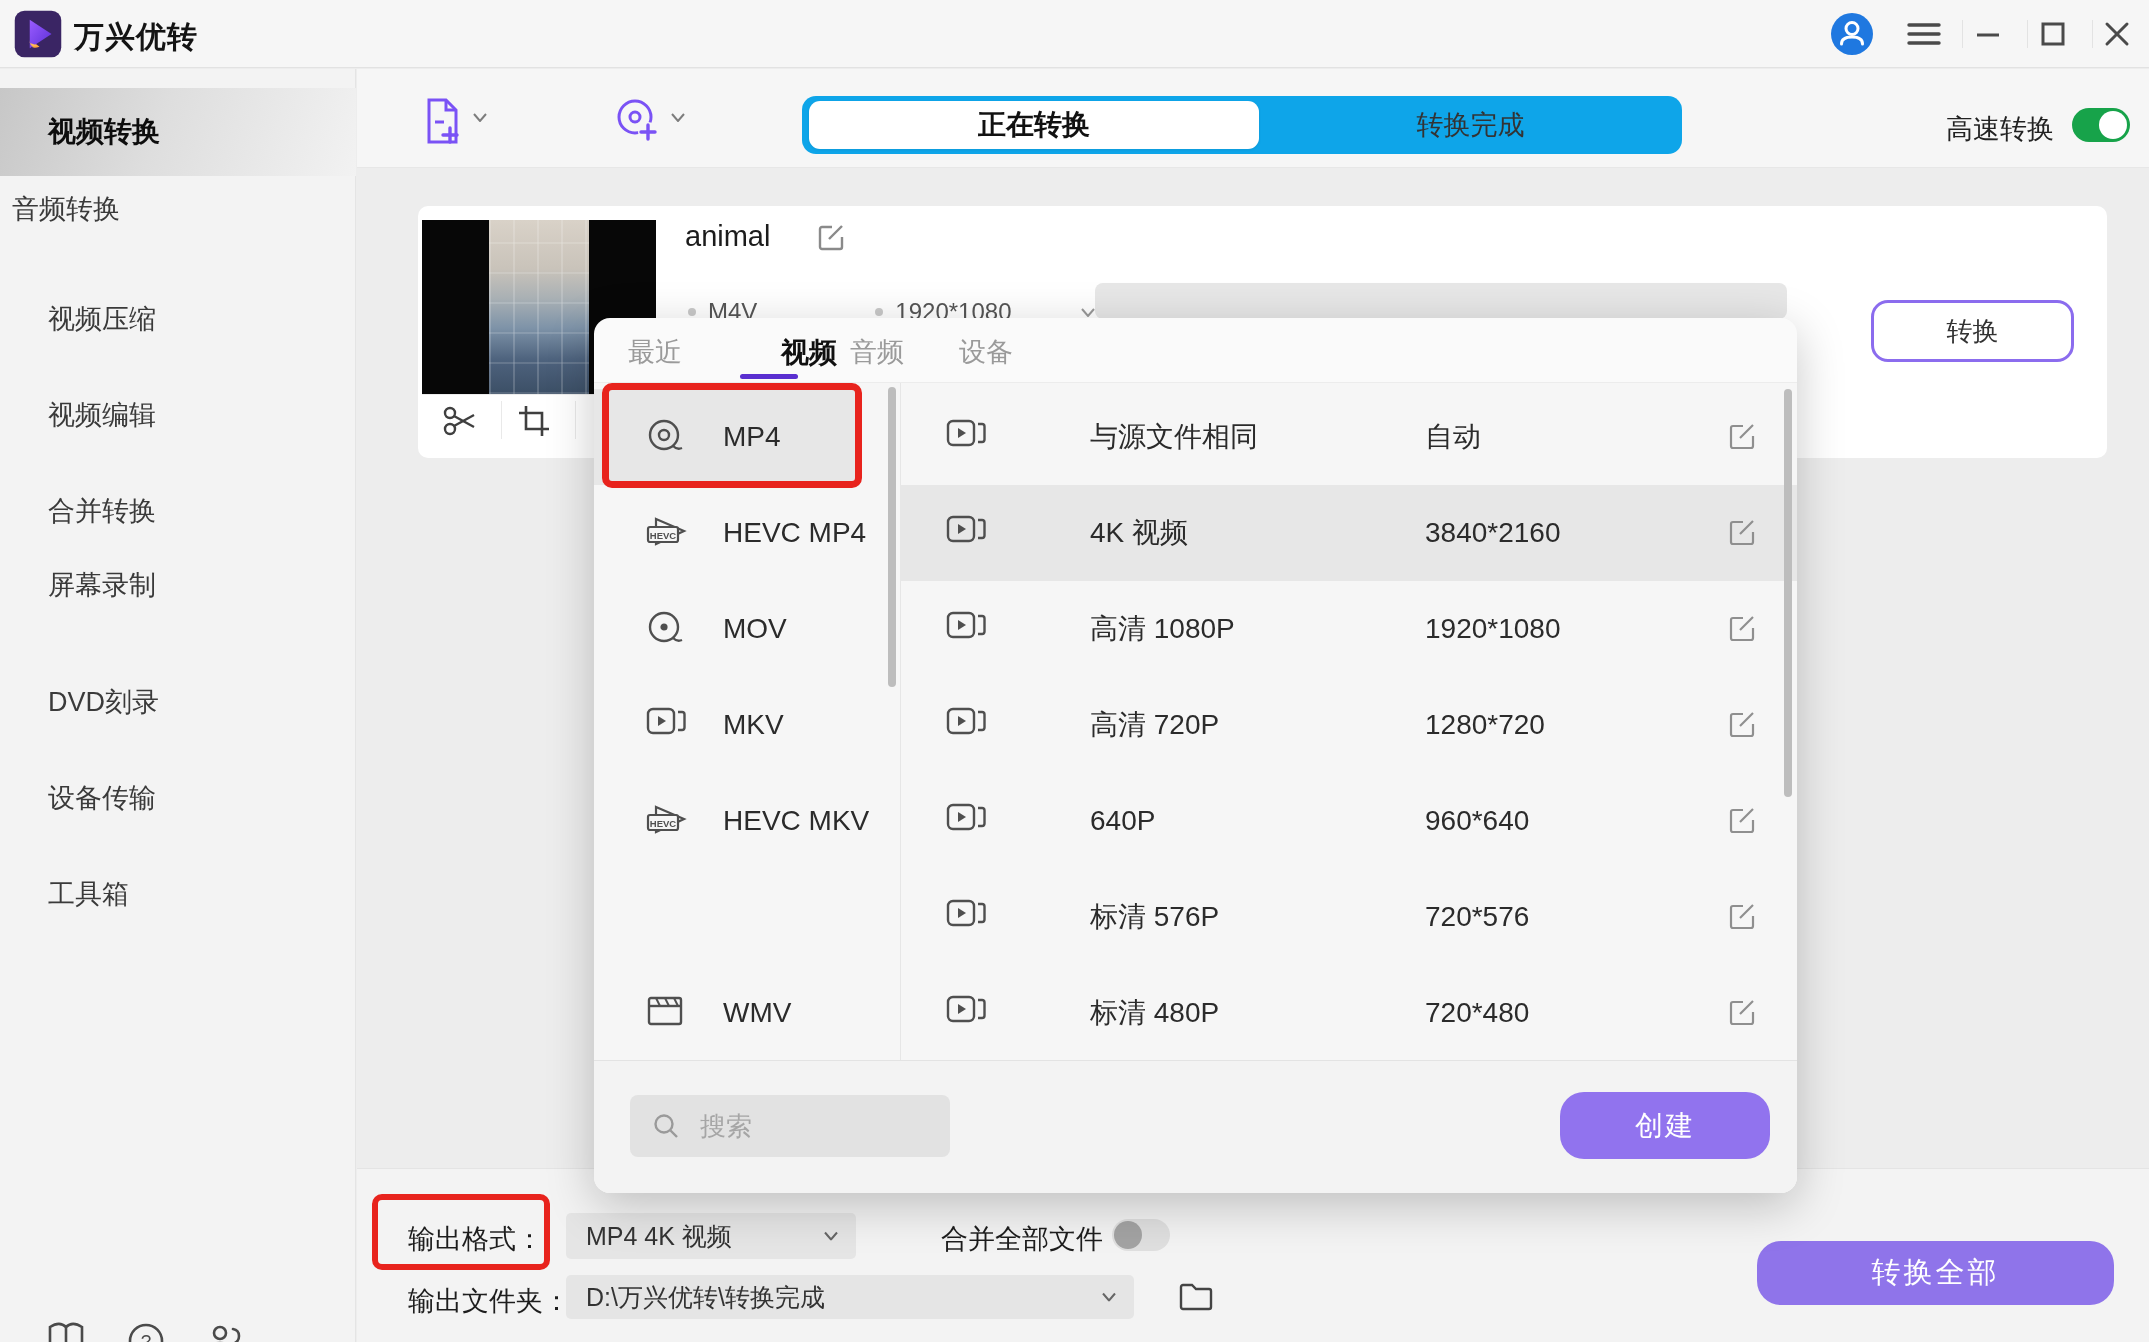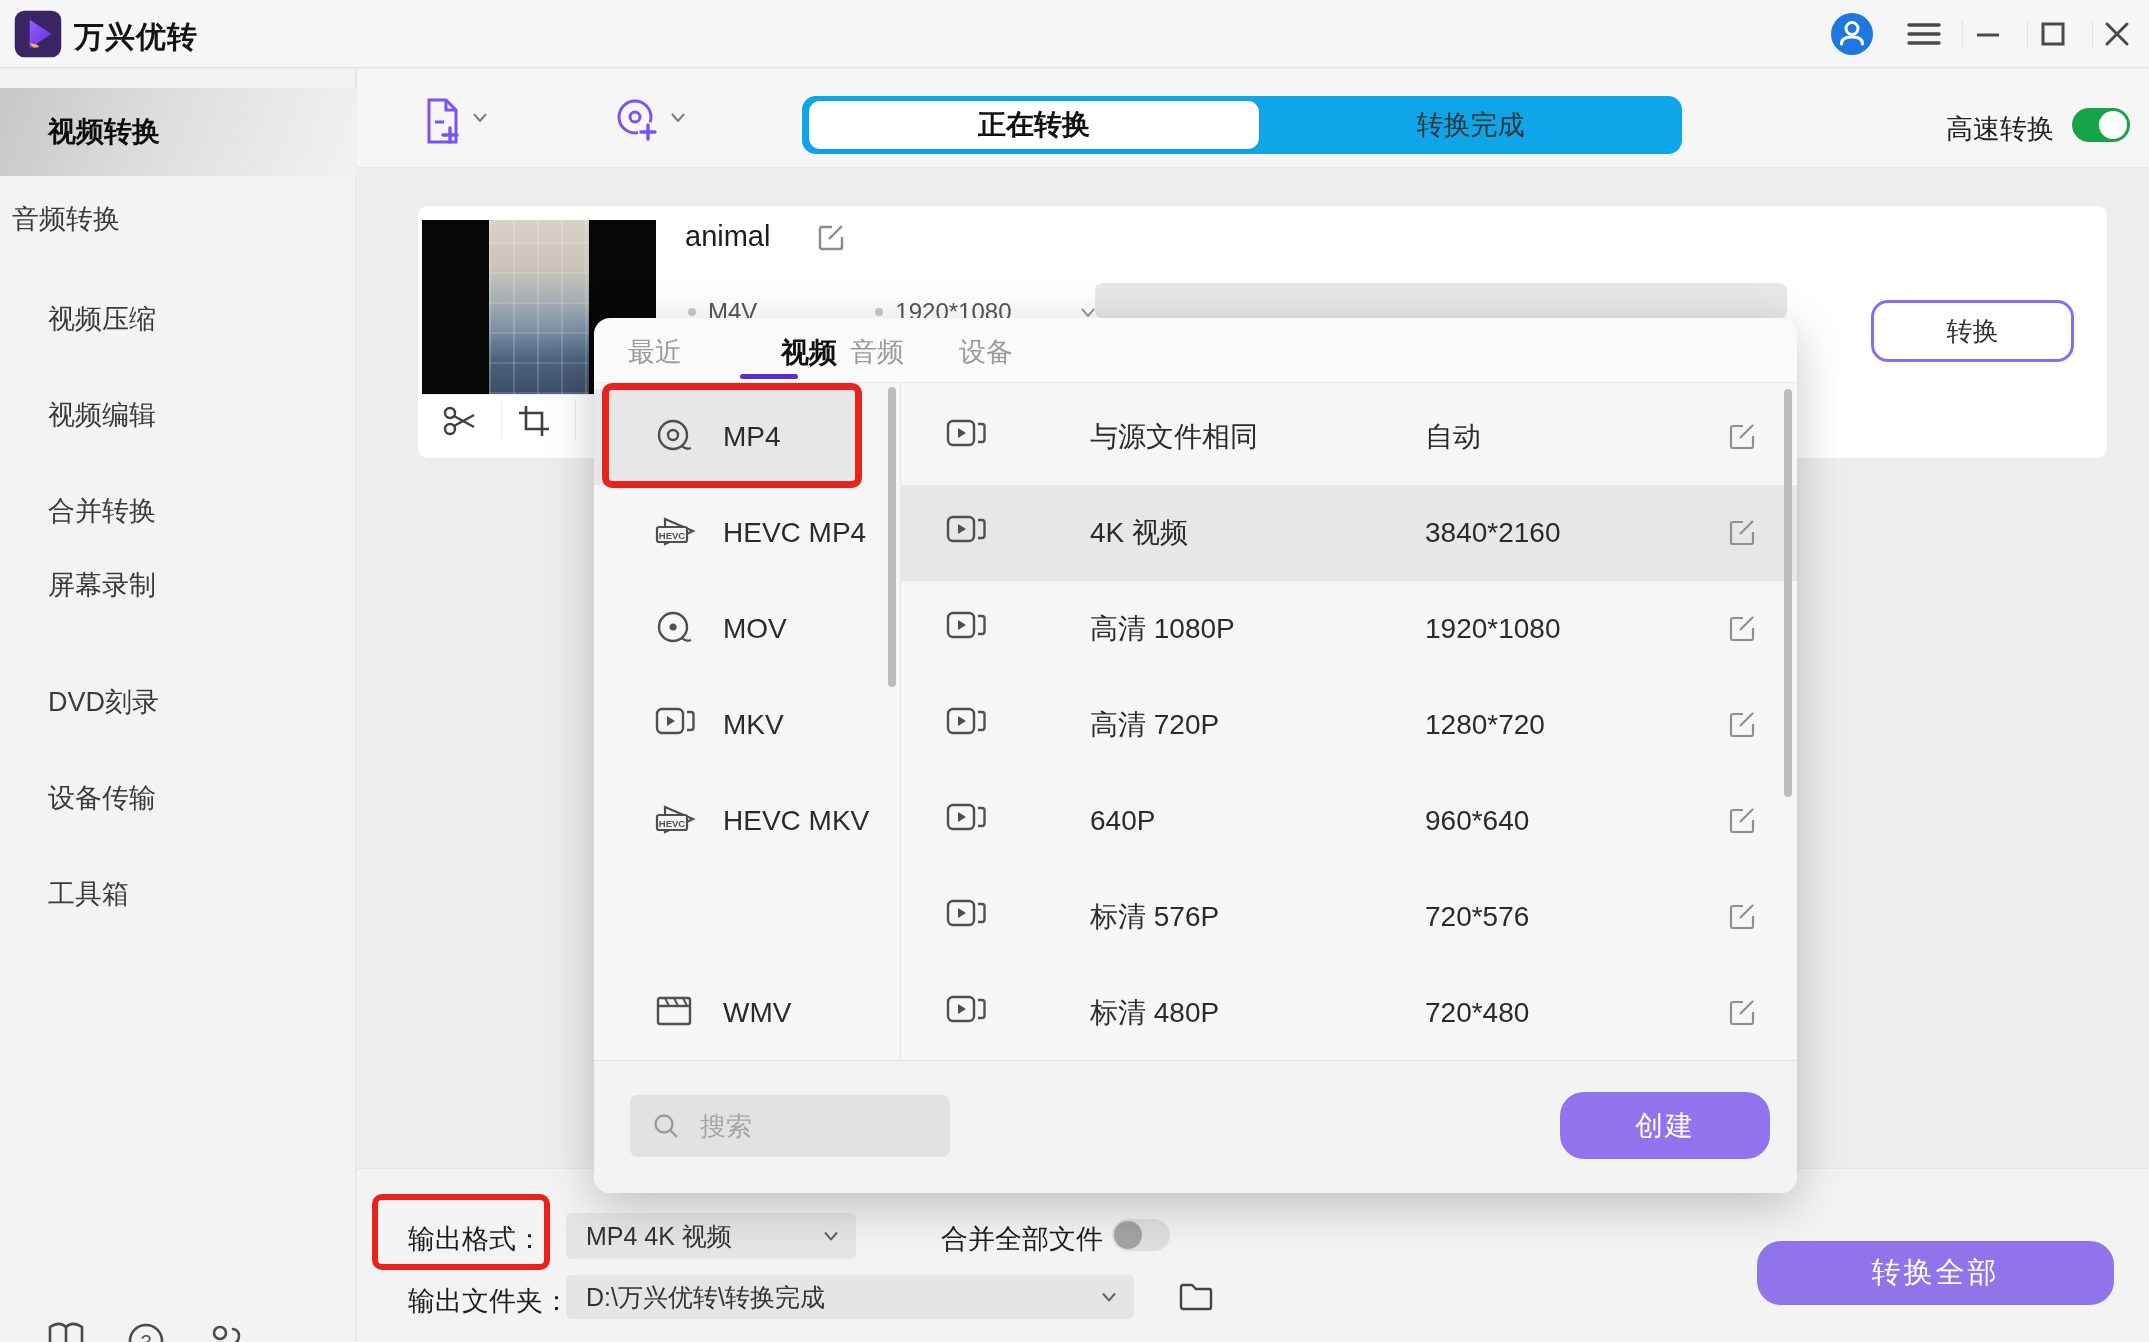--- a/index.html
+++ b/index.html
@@ -53,21 +53,21 @@
 
   
   .popup { position:absolute; left:594px; top:318px; width:1203px; height:875px; background:#fafafa; border-radius:16px; box-shadow:0 12px 48px rgba(0,0,0,.22); z-index:10; }
   .popup-tab { position:absolute; top:16px; transform:translateX(-50%); font-size:27px; color:#9a9a9a; }
   .popup-tab.active { font-weight:bold; color:#101010; font-size:28px; }
   .tab-underline { position:absolute; left:146px; top:56px; width:58px; height:5px; background:#5a2fd0; border-radius:3px; }
   .popup-body { position:absolute; left:0; top:64px; width:1203px; height:678px; background:#f6f6f6; border-top:1px solid #ececec; }
   .col-divider { position:absolute; left:306px; top:0; width:1px; height:678px; background:#e6e6e6; }
   .fmt-row { position:absolute; left:0; width:306px; height:96px; }
   .fmt-row.selected { left:0; width:264px; background:#e7e7e7; }
-  .fmt-icon { position:absolute; left:61px; top:28px; width:40px; height:40px; color:#8b5cf6;text-align:center; }
+  .fmt-icon { position:absolute; left:52px; top:28px; width:40px; height:40px; color:#8b5cf6;text-align:center; }
   .fmt-label { position:absolute; left:129px; top:50%; transform:translateY(-50%); font-size:28px; color:#2b2b2b; }
   .vscroll { position:absolute; width:8px; background:#bdbdbd; border-radius:4px; }
   .preset-row { position:absolute; left:306px; width:897px; height:96px; }
   .preset-row.selected { background:#e7e7e7; }
   .preset-icon { position:absolute; left:46px; top:28px; width:44px; height:40px; color:#4f4f4f; }
   .preset-label { position:absolute; left:190px; top:50%; transform:translateY(-50%); font-size:28px; color:#2b2b2b; }
   .preset-res { position:absolute; left:525px; top:50%; transform:translateY(-50%); font-size:28px; color:#2b2b2b; }
   .preset-edit { position:absolute; left:827px; top:32px; width:32px; height:32px; color:#8f8f8f; }
   .popup-footer { position:absolute; left:0; top:742px; width:1203px; height:133px; background:#f3f3f3; border-top:1px solid #e3e3e3; border-radius:0 0 16px 16px; }
   .search-box { position:absolute; left:36px; top:34px; width:320px; height:62px; background:#e2e2e2; border-radius:8px; }
@@ -148,21 +148,21 @@
           <line x1="25" y1="5" x2="5" y2="25"></line>
         </g>
       </svg>
   </span>
 </header>
 
 <aside class="sidebar">
   <div class="side-item active" style="top:19px;">
       <span>视频转换</span>
     </div>
-  <div class="side-item" style="top:106px;padding-left:12px;">
+  <div class="side-item" style="top:96px;padding-left:12px;">
       <span>音频转换</span>
     </div>
   <div class="side-item" style="top:206px;">
       <span>视频压缩</span>
     </div>
   <div class="side-item" style="top:302px;">
       <span>视频编辑</span>
     </div>
   <div class="side-item" style="top:398px;">
       <span>合并转换</span>

